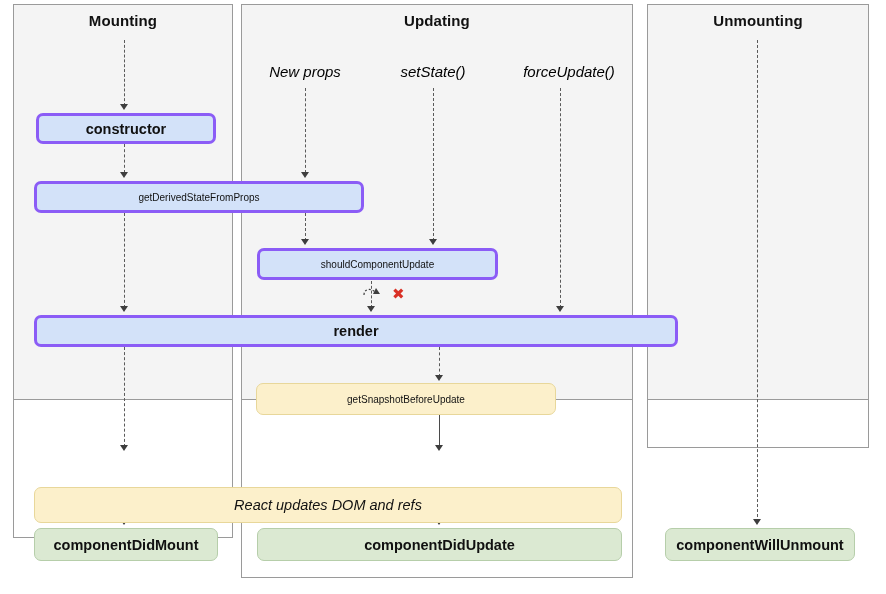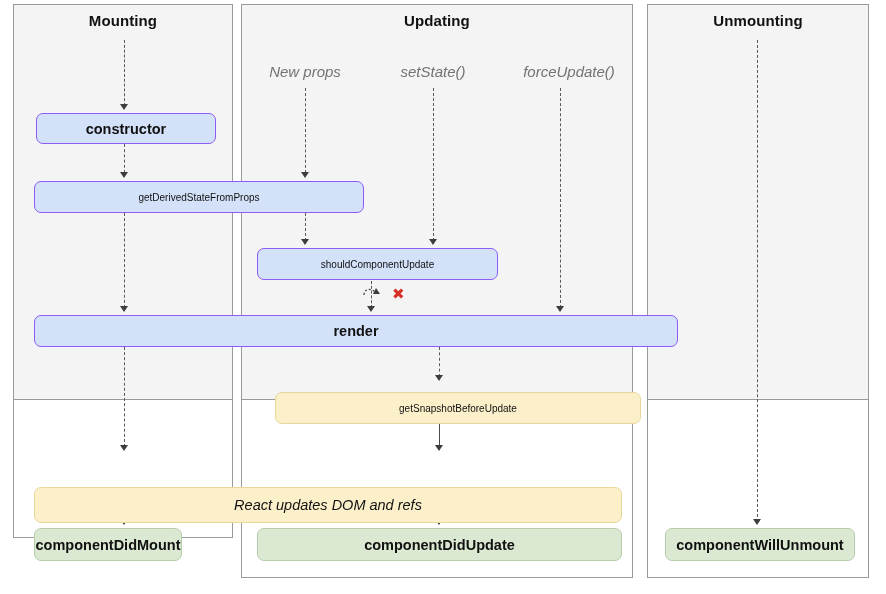--- a/index.html
+++ b/index.html
@@ -32,32 +32,32 @@
 
   
   .node{
     position:absolute;box-sizing:border-box;
     border-radius:7px;
     display:flex;align-items:center;justify-content:center;
     font-size:10px;
     text-align:center;
     white-space:nowrap;
   }
-  .node.blue{background:#d3e2f9;border:1px solid #8b5cf6;color:#111;}
+  .node.blue{background:#d3e2f9;border:3px solid #8b5cf6;color:#111;}
   .node.yellow{background:#fcf0cb;border:1px solid #e8d79a;color:#111;}
   .node.green{background:#dbe9d2;border:1px solid #b6ceaa;color:#111;}
   .node.bold{font-weight:bold;font-size:14.5px;}
   .node.italicbold{font-style:italic;font-size:14.5px;margin-top:32px;}
 
   
   .trigger{
     position:absolute;
     font-style:italic;
     font-size:15px;
-    color:#737373;
+    color:#000000;
     white-space:nowrap;
     text-align:center;
     transform:translateX(-50%);
   }
 
   
   .vline{
     position:absolute;width:0;
     border-left:1.4px dashed #5a5a5a;
   }
@@ -90,21 +90,21 @@
   <div class="column" style="left:13px;top:4px;width:220px;height:534px;">
     <div class="col-renderzone" style="height:395px;"></div>
     <div class="col-title">Mounting</div>
   </div>
 
   <div class="column" style="left:241px;top:4px;width:392px;height:574px;">
     <div class="col-renderzone" style="height:395px;"></div>
     <div class="col-title">Updating</div>
   </div>
 
-  <div class="column" style="left:647px;top:4px;width:222px;height:574px;">
+  <div class="column" style="left:647px;top:4px;width:222px;height:444px;">
     <div class="col-renderzone" style="height:395px;"></div>
     <div class="col-title">Unmounting</div>
   </div>
 
   <div class="trigger" style="left:305px;top:63px;">New props</div>
   <div class="trigger" style="left:433px;top:63px;">setState()</div>
   <div class="trigger" style="left:569px;top:63px;">forceUpdate()</div>
 
   <div class="vline" style="left:124px;top:40px;height:66px;"></div>
   <div class="arrowhead" style="left:124px;top:104px;"></div>
@@ -157,23 +157,23 @@
   <div class="arrowhead" style="left:757px;top:519px;"></div>
 
   <div class="node blue bold" style="left:36px;top:113px;width:180px;height:31px;">constructor</div>
 
   <div class="node blue" style="left:34px;top:181px;width:330px;height:32px;">getDerivedStateFromProps</div>
 
   <div class="node blue" style="left:257px;top:248px;width:241px;height:32px;">shouldComponentUpdate</div>
 
   <div class="node blue bold" style="left:34px;top:315px;width:644px;height:32px;">render</div>
 
-  <div class="node yellow" style="left:256px;top:392px;width:366px;height:32px;margin-left:19px;">getSnapshotBeforeUpdate</div>
+  <div class="node yellow" style="left:256px;top:383px;width:300px;height:32px;">getSnapshotBeforeUpdate</div>
 
   <div class="node yellow italicbold" style="left:34px;top:455px;width:588px;height:36px;">React updates DOM and refs</div>
 
-  <div class="node green bold" style="left:34px;top:528px;width:148px;height:33px;">componentDidMount</div>
+  <div class="node green bold" style="left:34px;top:528px;width:184px;height:33px;">componentDidMount</div>
 
   <div class="node green bold" style="left:665px;top:528px;width:190px;height:33px;">componentWillUnmount</div>
 
   <div class="node green bold" style="left:257px;top:528px;width:365px;height:33px;">componentDidUpdate</div>
 
 </div>
 
 </body></html>

